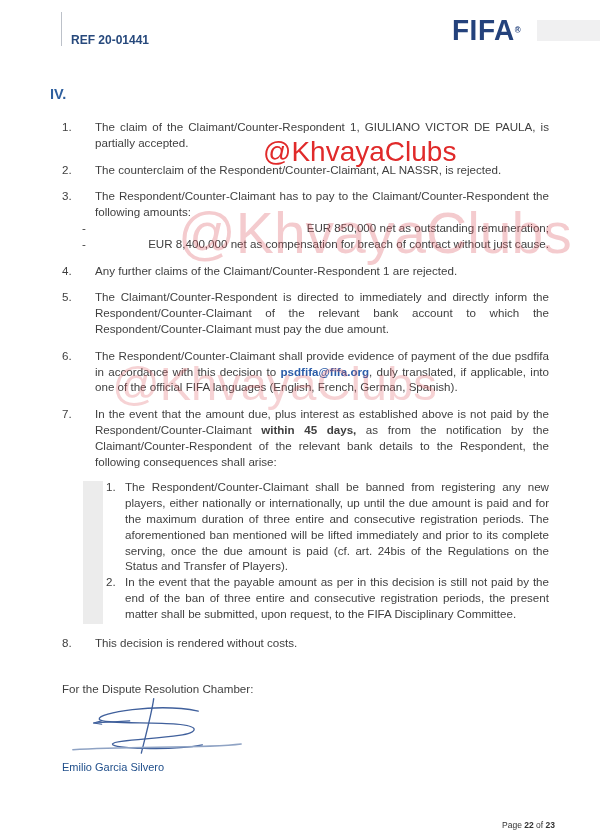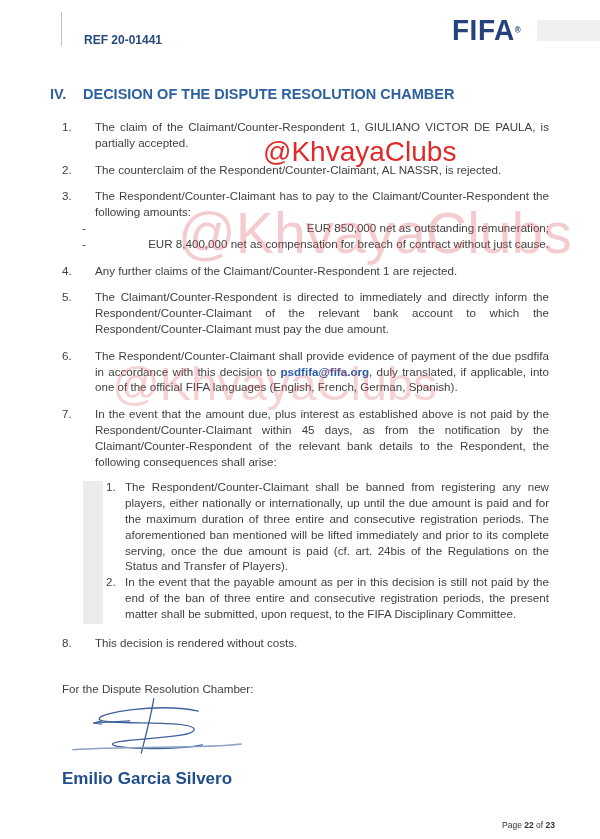--- a/index.html
+++ b/index.html
@@ -4,21 +4,21 @@
 <style>
   html,body { margin:0; padding:0; background:#ffffff; }
   .page {
     position:relative; width:600px; height:839px; background:#ffffff;
     font-family:"Liberation Sans", sans-serif; color:#3f3f3f; overflow:hidden;
   }
 
   
   .ref-block {
     position:absolute; left:61px; top:12px; height:34px;
-    border-left:1px solid #bcc1c9; padding-left:22px;
+    border-left:1px solid #bcc1c9; padding-left:9px;
     display:flex; align-items:flex-end;
   }
   .ref-text { color:#27497c; font-weight:bold; font-size:12px; line-height:12px; }
   .fifa-logo {
     position:absolute; left:452px; top:15px;
     font-size:28px; font-weight:900; color:#24427c;
     letter-spacing:0.5px; transform:scaleY(1.08); transform-origin:top left;
     line-height:28px; white-space:nowrap;
   }
   .fifa-reg { font-size:8px; vertical-align:top; font-weight:bold; position:relative; top:1px; }
@@ -33,35 +33,35 @@
 
   
   .main-list { position:absolute; left:62px; top:119px; width:487px; font-size:11.6px; line-height:15.8px; }
   .item { display:flex; margin-bottom:11px; }
   .item-num { width:33px; flex:none; }
   .item-body { flex:1; min-width:0; }
   .item-text { text-align:justify; }
   .bullet-row { display:flex; margin-left:-13px; }
   .bullet-dash { width:13px; flex:none; text-align:left; }
   .bullet-text { flex:1;text-align:right; }
-  .bold-inline { font-weight:normal;margin-top:36px; }
+  .bold-inline { font-weight:bold;margin-top:36px; }
   .email-link { color:#2a5ca8; font-weight:bold; }
 
   .sub-list { position:relative; margin:10px 0 2px -12px; }
   .sub-list::before {
     content:""; position:absolute; left:0; top:2px; bottom:-2px; width:20px; background:#ececec;
   }
   .sub-item { display:flex; position:relative; padding-left:23px; }
   .sub-num { width:19px; flex:none; }
   .sub-text { flex:1; text-align:justify; }
 
   
   .closing-line { position:absolute; left:62px; top:682px; font-size:11.6px; }
   .signature-svg { position:absolute; left:56px; top:697px; width:202px; height:66px; }
-  .signatory-name { position:absolute; left:62px; top:761px; color:#1f4e8a; font-weight:bold; font-size:17px;margin-top:8px; }
+  .signatory-name { position:absolute; left:62px; top:761px; color:#1f4e8a; font-weight:normal; font-size:11px; }
   .signatory-title { position:absolute; left:62px; top:777px; color:#b3b3b3; font-size:11.5px; }
 
   
   .page-footer { position:absolute; right:45px; bottom:9px; font-size:8.5px; color:#333; }
   .page-footer b { font-weight:bold; }
 
   
   .wm-red {
     position:absolute; left:263px; top:136px; font-size:28px; color:#e02a2a;
     white-space:nowrap; pointer-events:none;
@@ -81,21 +81,20 @@
 <div class="page">
 
   <div class="ref-block">
     <span class="ref-text">REF 20-01441</span>
   </div>
   <div class="fifa-logo"><span>FIFA</span><span class="fifa-reg">®</span></div>
   <div class="logo-bar"></div>
 
   <div class="doc-title">
     <span class="doc-title-num">IV.</span>
-    <span>DECISION OF THE DISPUTE RESOLUTION CHAMBER</span>
   </div>
 
   <div class="main-list">
 
     <div class="item">
       <span class="item-num">1.</span>
       <div class="item-body">
           <div class="item-text">The claim of the Claimant/Counter-Respondent 1, GIULIANO VICTOR DE PAULA, is partially accepted.</div>
         </div>
     </div>

